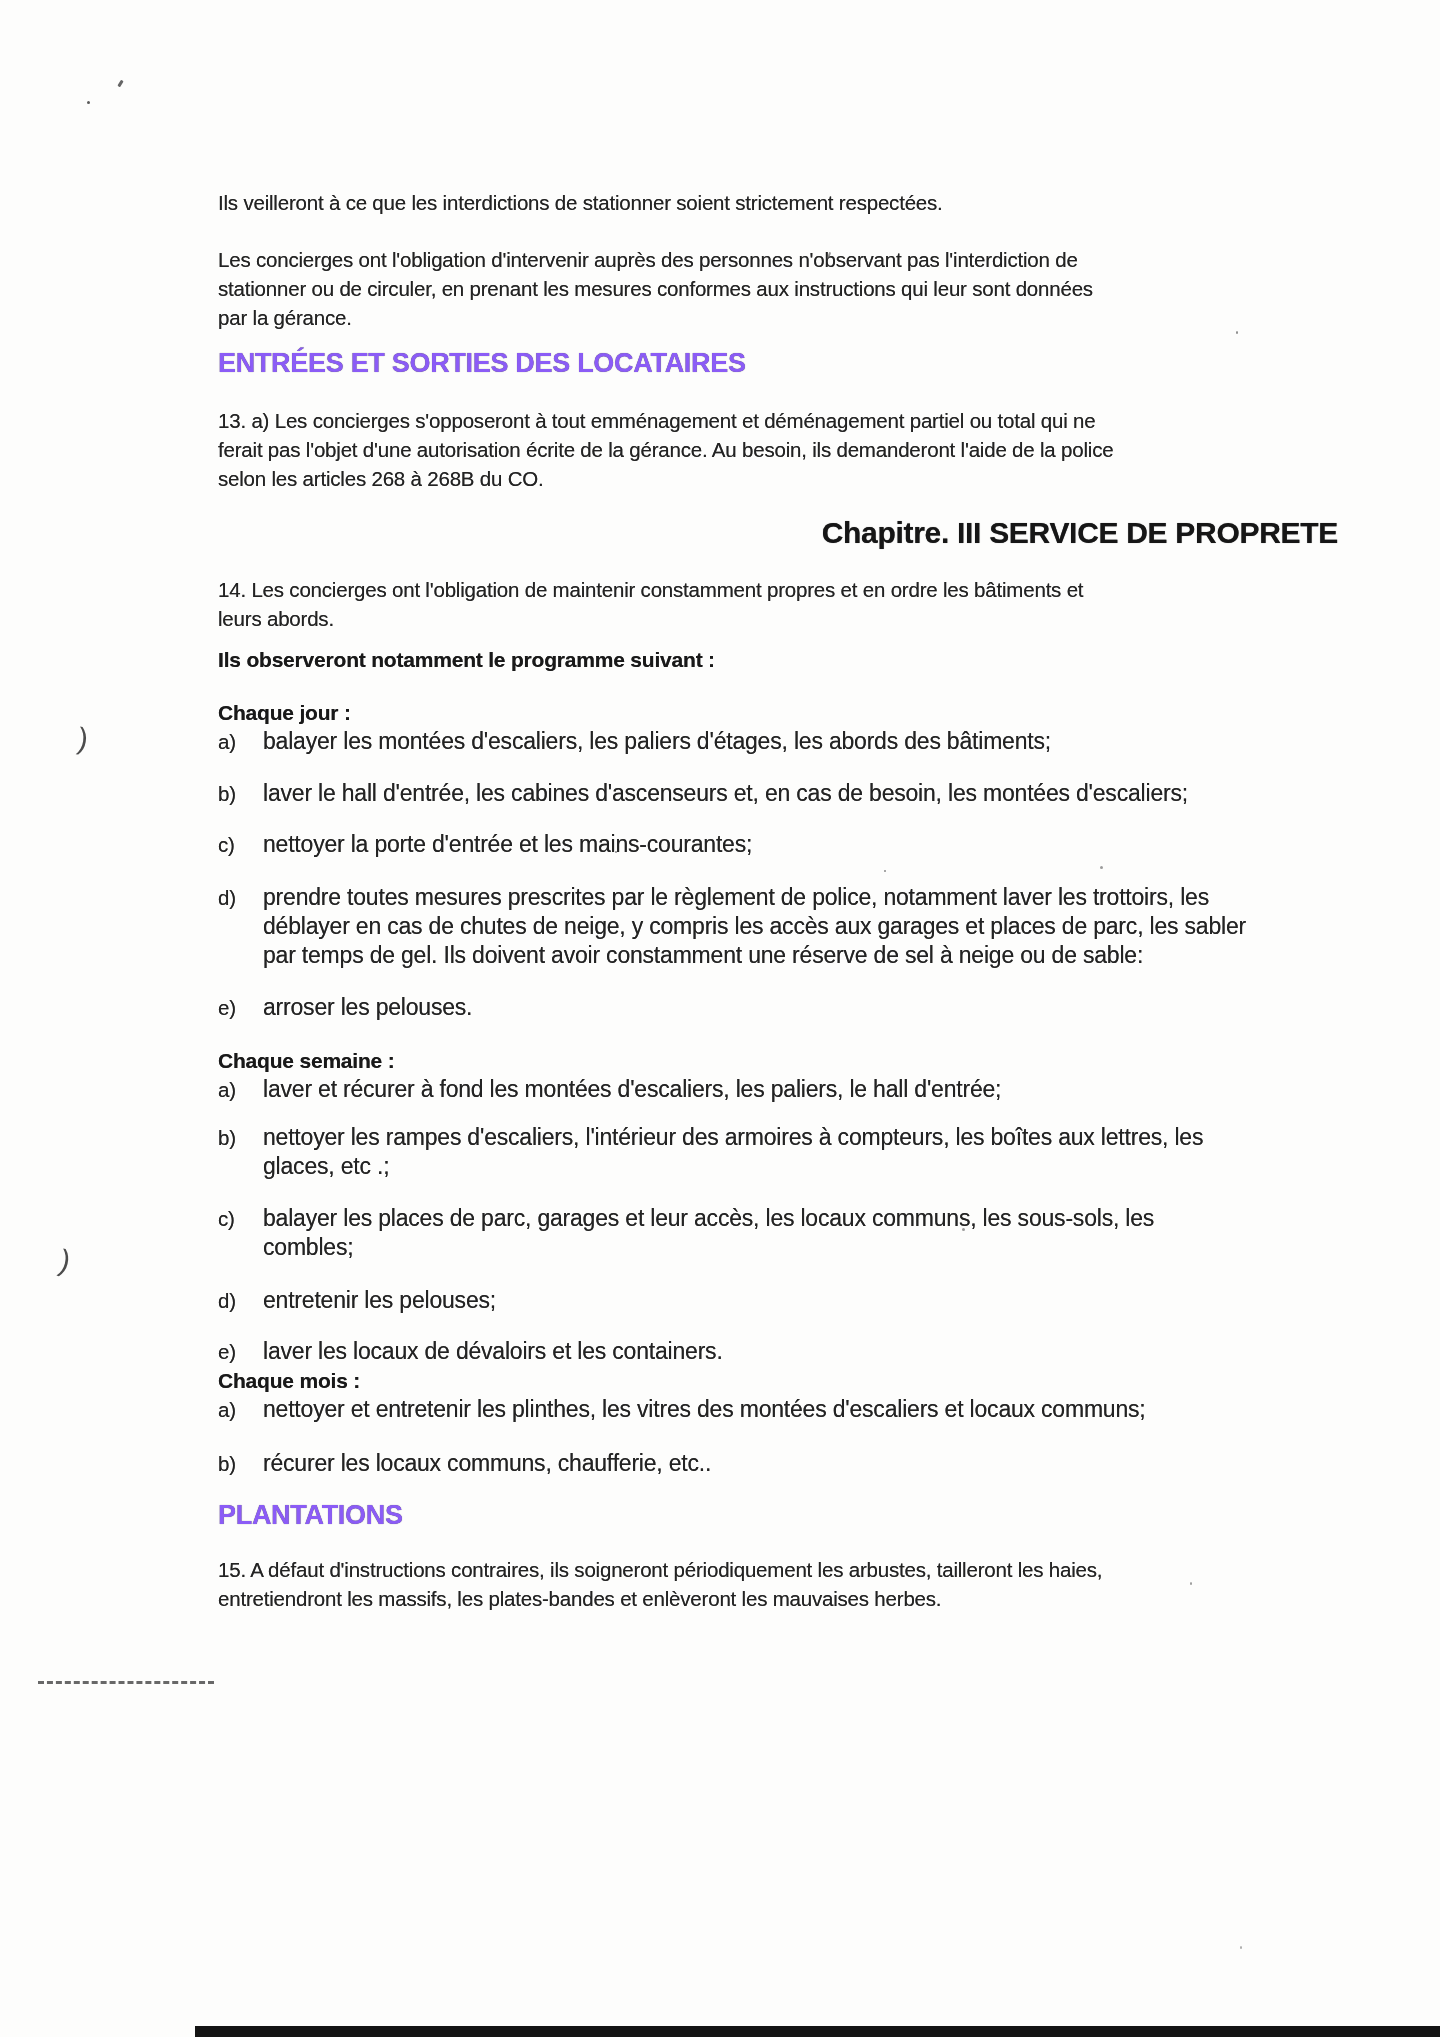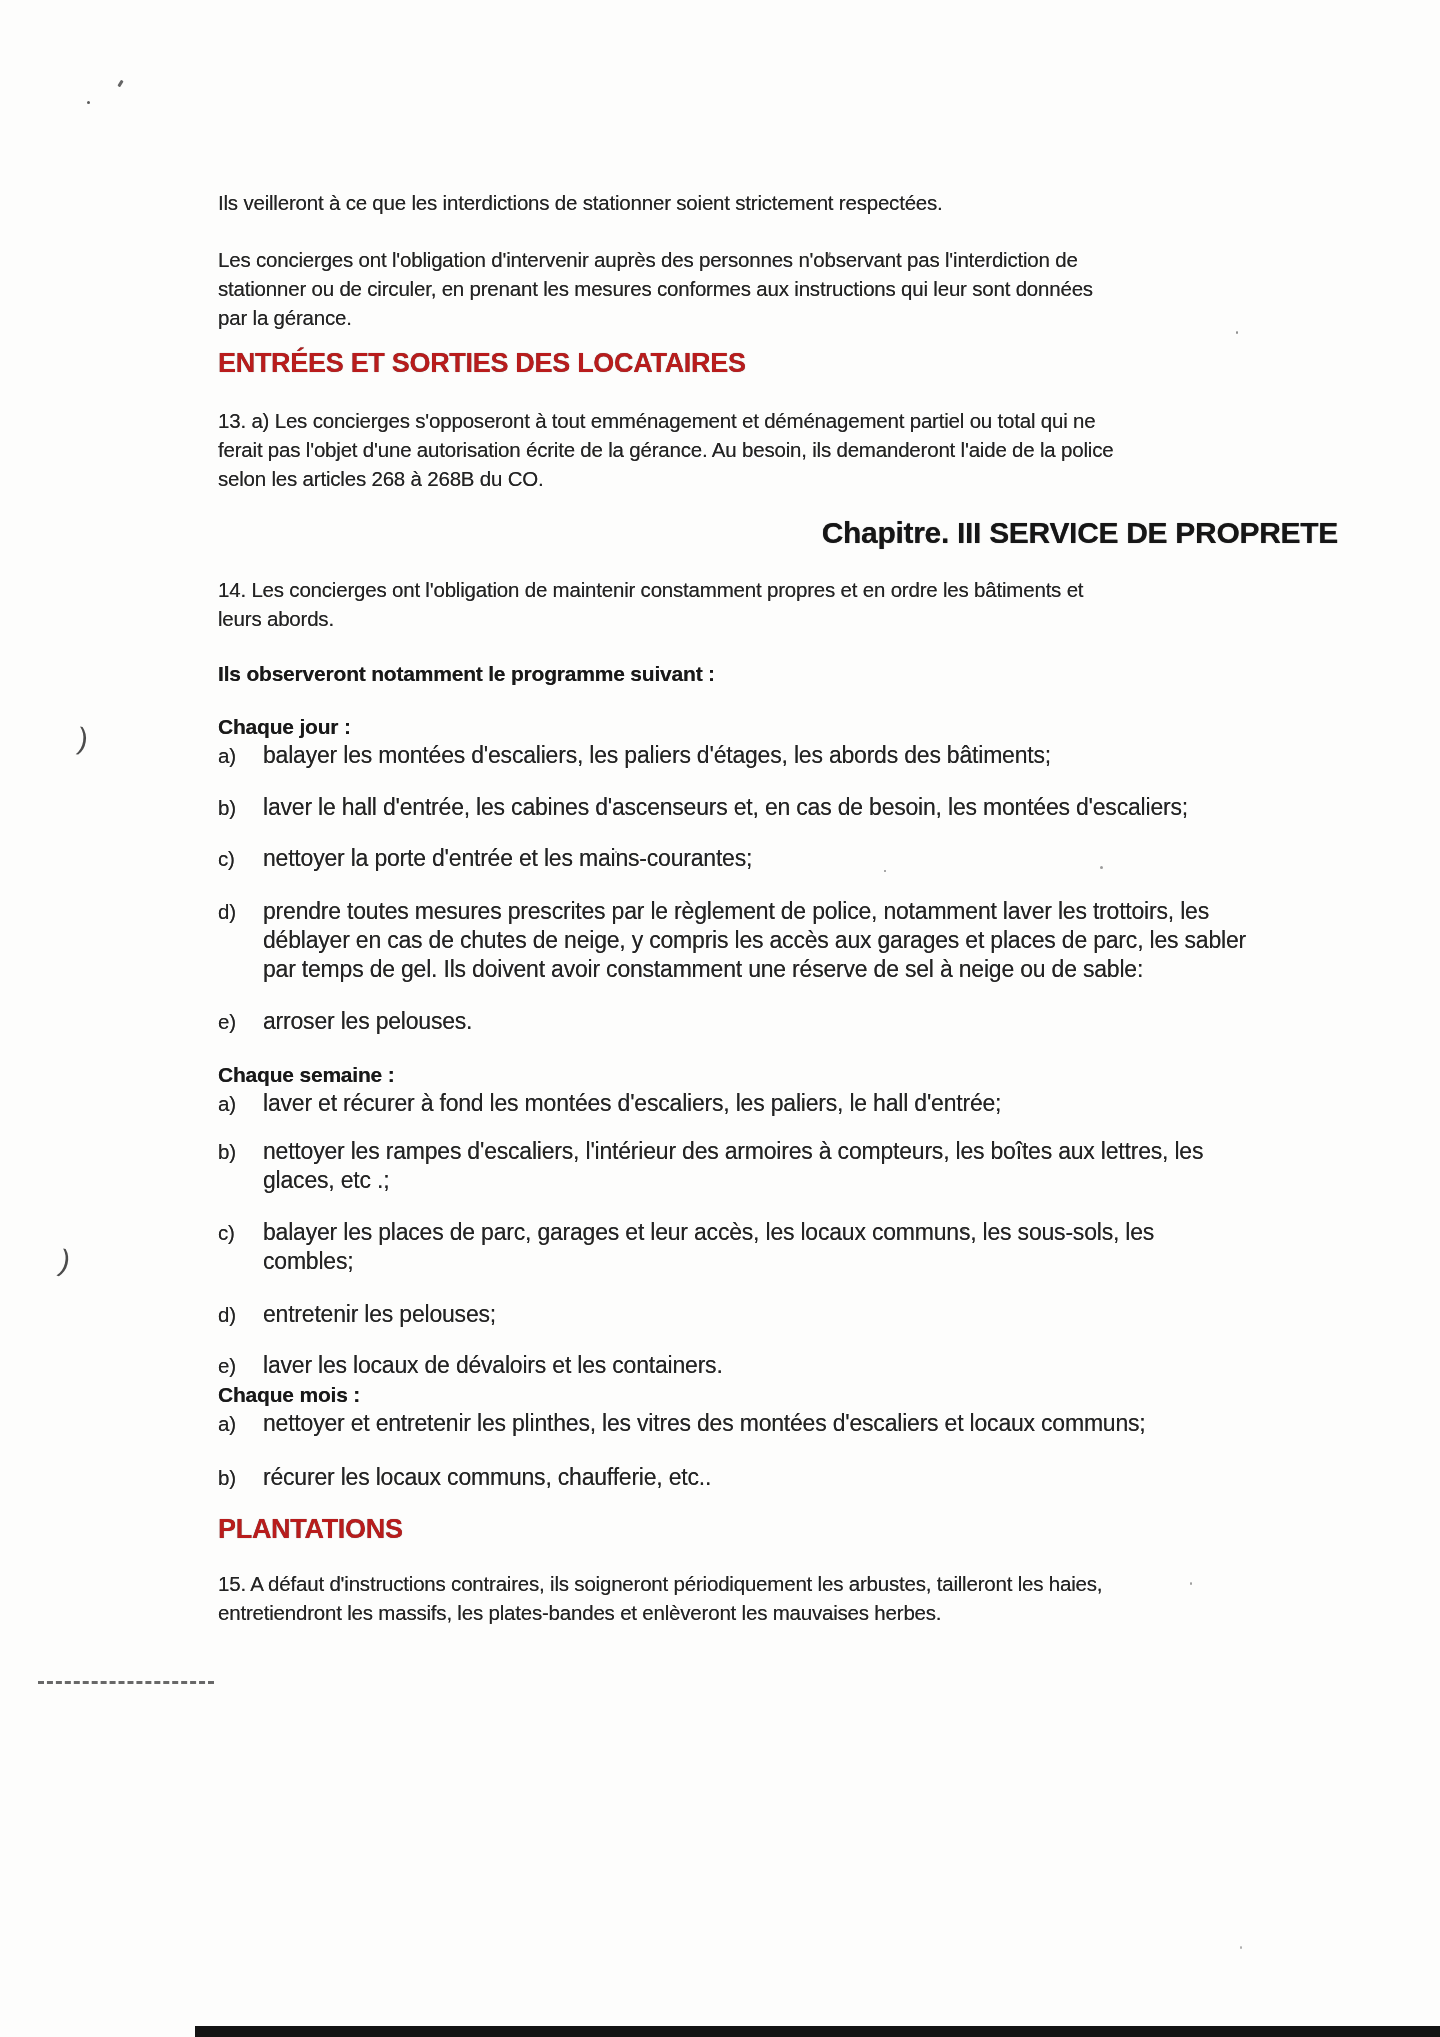--- a/index.html
+++ b/index.html
@@ -35,21 +35,21 @@
     letter-spacing: -0.2px;
     color: #191919;
     text-shadow: 0 0 0.6px rgba(15,15,15,0.7);
   }
   .h-section {
     margin: 0;
     font-size: 27px;
     line-height: 34px;
     font-weight: bold;
     letter-spacing: -0.3px;
-    color: #b91c1c;
+    color: #8b5cf6;
     text-shadow: 0 0 0.7px rgba(10,10,10,0.75);
   }
   .h-chapter {
     margin: 0;
     font-size: 30px;
     line-height: 40px;
     font-weight: bold;
     letter-spacing: -0.3px;
     text-align: right;
     color: #161616;
@@ -129,21 +129,21 @@
     <p class="p" style="margin-top:26px">13. a) Les concierges s'opposeront à tout emménagement et déménagement partiel ou total qui ne
 ferait pas l'objet d'une autorisation écrite de la gérance. Au besoin, ils demanderont l'aide de la police
 selon les articles 268 à 268B du CO.</p>
 
 
     <h1 class="h-chapter" style="margin-top:20px">Chapitre. III SERVICE DE PROPRETE</h1>
 
     <p class="p" style="margin-top:22px">14. Les concierges ont l'obligation de maintenir constamment propres et en ordre les bâtiments et
 leurs abords.</p>
 
-    <p class="subhead" style="margin-top:26px">Ils observeront notamment le programme suivant :</p>
+    <p class="subhead" style="margin-top:12px">Ils observeront notamment le programme suivant :</p>
 
     <p class="subhead" style="margin-top:24px">Chaque jour :</p>
 
     <div class="item">
       <span class="letter">a)</span>
       <span class="itext">balayer les montées d'escaliers, les paliers d'étages, les abords des bâtiments;</span>
     </div>
     <div class="item" style="margin-top:23px">
       <span class="letter">b)</span>
       <span class="itext">laver le hall d'entrée, les cabines d'ascenseurs et, en cas de besoin, les montées d'escaliers;</span>

